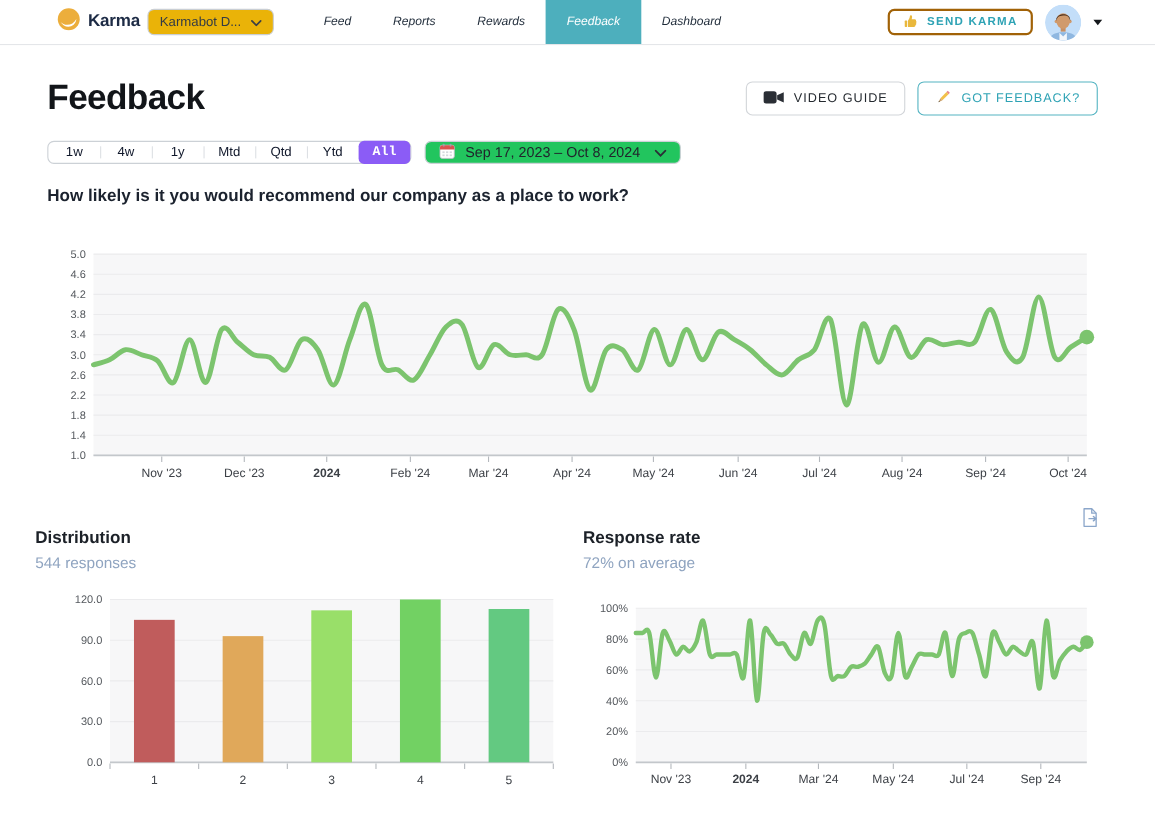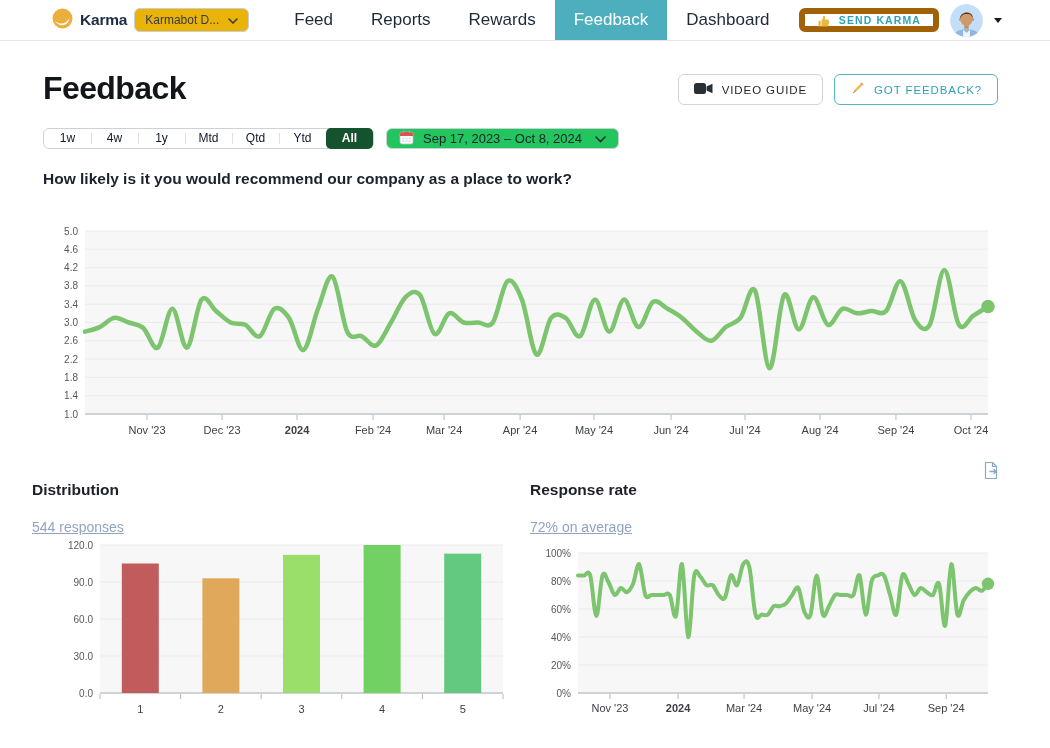--- a/index.html
+++ b/index.html
@@ -8,63 +8,63 @@
 
   
   .navbar { position:absolute; top:0; left:0; width:1050px; height:41px; background:#fff;
             border-bottom:1px solid #e4e6e9; display:flex; align-items:stretch; }
   .brand { display:flex; align-items:center; gap:7px; margin-left:52px; cursor:pointer; }
   .brand-name { font-size:15.5px; font-weight:700; color:#1d2b45; letter-spacing:-0.2px; }
   .workspace { margin-left:7px; align-self:center; height:24px; border:1px solid #c9ced4; border-radius:6px;
                background:#eab308; display:flex; align-items:center; gap:9px; padding:0 10px; cursor:pointer; }
   .workspace span { font-size:12px; color:#333b45; }
   .nav-links { display:flex; margin-left:26px; align-items:stretch; }
-  .nav-link { display:flex; align-items:center; padding:12px 19px; font-size:17px; color:#1e2a38; cursor:pointer; }
+  .nav-link { display:flex; align-items:center; padding:12px 19px; font-size:11px; color:#1e2a38; cursor:pointer;font-style:italic; }
   .nav-link.active { background:#4DAFBD; color:#fff; }
   .nav-right { margin-left:auto; margin-right:48px; display:flex; align-items:center; gap:11px; }
-  .send-karma { height:24px; border:6px solid #a16207; border-radius:6px; background:#fff; display:flex;
-                align-items:flex-start; gap:8px; padding:0 12px; cursor:pointer; }
+  .send-karma { height:24px; border:2px solid #a16207; border-radius:6px; background:#fff; display:flex;
+                align-items:center; gap:8px; padding:0 12px; cursor:pointer; }
   .send-karma span { font-size:10.5px; font-weight:700; letter-spacing:1.1px; color:#2FA3B5; }
   .avatar { width:33px; height:33px; border-radius:50%; overflow:hidden; cursor:pointer; }
   .caret { width:0; height:0; border-left:4.5px solid transparent; border-right:4.5px solid transparent;
            border-top:5px solid #15181c; cursor:pointer; }
 
   
   .page-title { position:absolute; left:43px; top:70px; font-size:32px; font-weight:700; color:#121519; letter-spacing:-0.6px; }
   .header-buttons { position:absolute; top:74px; right:52px; display:flex; gap:11px; }
   .btn { height:31px; border-radius:6px; background:#fff; display:flex; align-items:center; gap:9px;
          padding:0 15px; font-size:11.5px; font-weight:400; letter-spacing:0.9px; cursor:pointer; }
   .btn-video { border:1px solid #d2d5d9; color:#24292f; }
   .btn-feedback { border:1.5px solid #54b4c2; color:#2FA3B5; }
 
   
   .filter-row { position:absolute; left:43px; top:128px; display:flex; gap:12px; align-items:center; }
   .segmented { display:flex; align-items:center; border:1px solid #ccd1d6; border-radius:6px; background:#fff; height:21px; }
   .seg-item { width:47px; text-align:center; font-size:12px; color:#0f172a; line-height:19px; cursor:pointer; position:relative; }
   .seg-item + .seg-item::before { content:""; position:absolute; left:0; top:4px; bottom:4px; width:1px; background:#dde0e4; }
-  .seg-item.selected { background:#14532d; color:#fff; font-weight:700; border-radius:5px; height:21px; line-height:21px; }
+  .seg-item.selected { background:#8b5cf6; color:#fff; font-weight:700; border-radius:5px; height:21px; line-height:21px;font-family:Liberation Mono, monospace; }
   .seg-item.selected::before { display:none; }
   .datepicker { display:flex; align-items:center; gap:9px; border:1px solid #ccd1d6; border-radius:6px;
                 background:#22c55e; height:21px; padding:0 12px; cursor:pointer; }
   .datepicker span { font-size:13px; color:#20252c; }
 
   .question { position:absolute; left:43px; top:170px; font-size:15.5px; font-weight:700; color:#1b222e; }
 
   
   svg text { font-family:"Liberation Sans",sans-serif; }
   .chart { position:absolute; }
   #chart-main { left:40px; top:222px; }
   #chart-dist { left:55px; top:536px; }
   #chart-resp { left:533px; top:544px; }
 
   .export-icon { position:absolute; left:982px; top:461px; cursor:pointer; }
 
   .panel-head { position:absolute; }
   .panel-head .p-title { font-size:15.5px; font-weight:600; color:#1c2128; }
-  .panel-head .p-sub { margin-top:20px; font-size:14px; color:#8FA4C0;text-decoration:underline; }
+  .panel-head .p-sub { margin-top:4px; font-size:14px; color:#8FA4C0; }
   #dist-head { left:32px; top:481px; }
   #resp-head { left:530px; top:481px; }
 </style>
 </head>
 <body>
 
 <div class="stage">
 
   <div class="navbar">
     <div class="brand">

